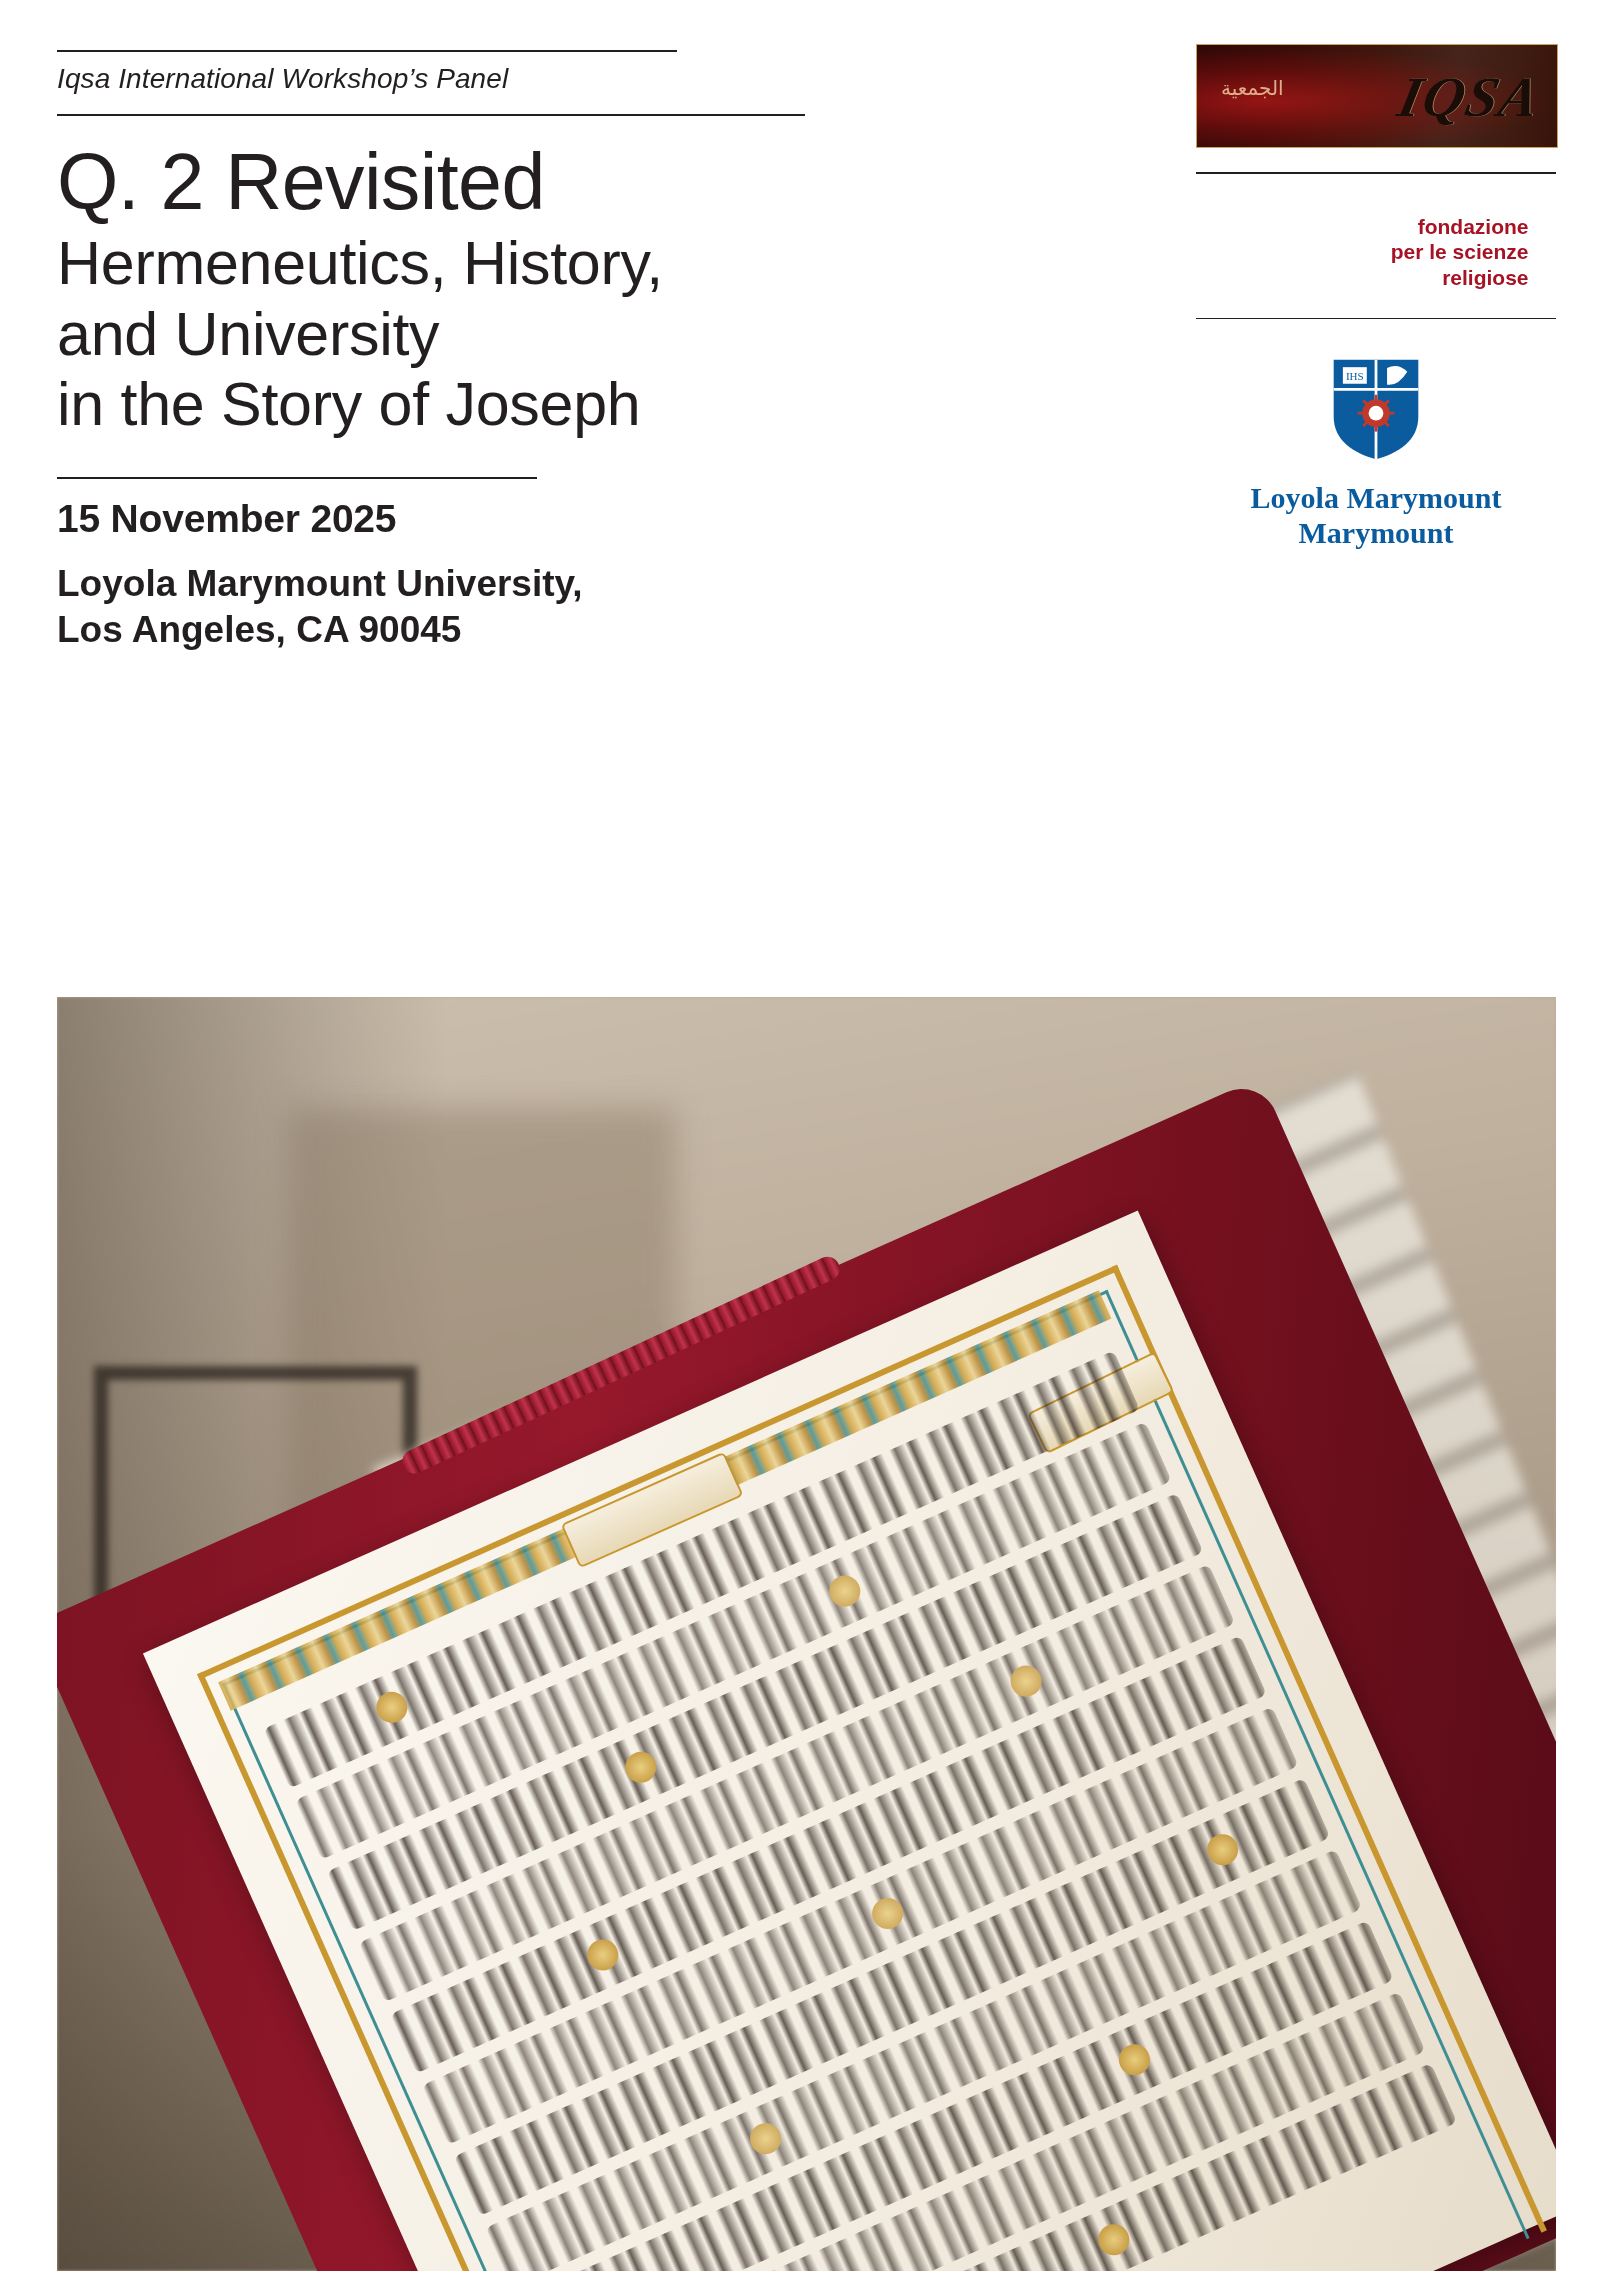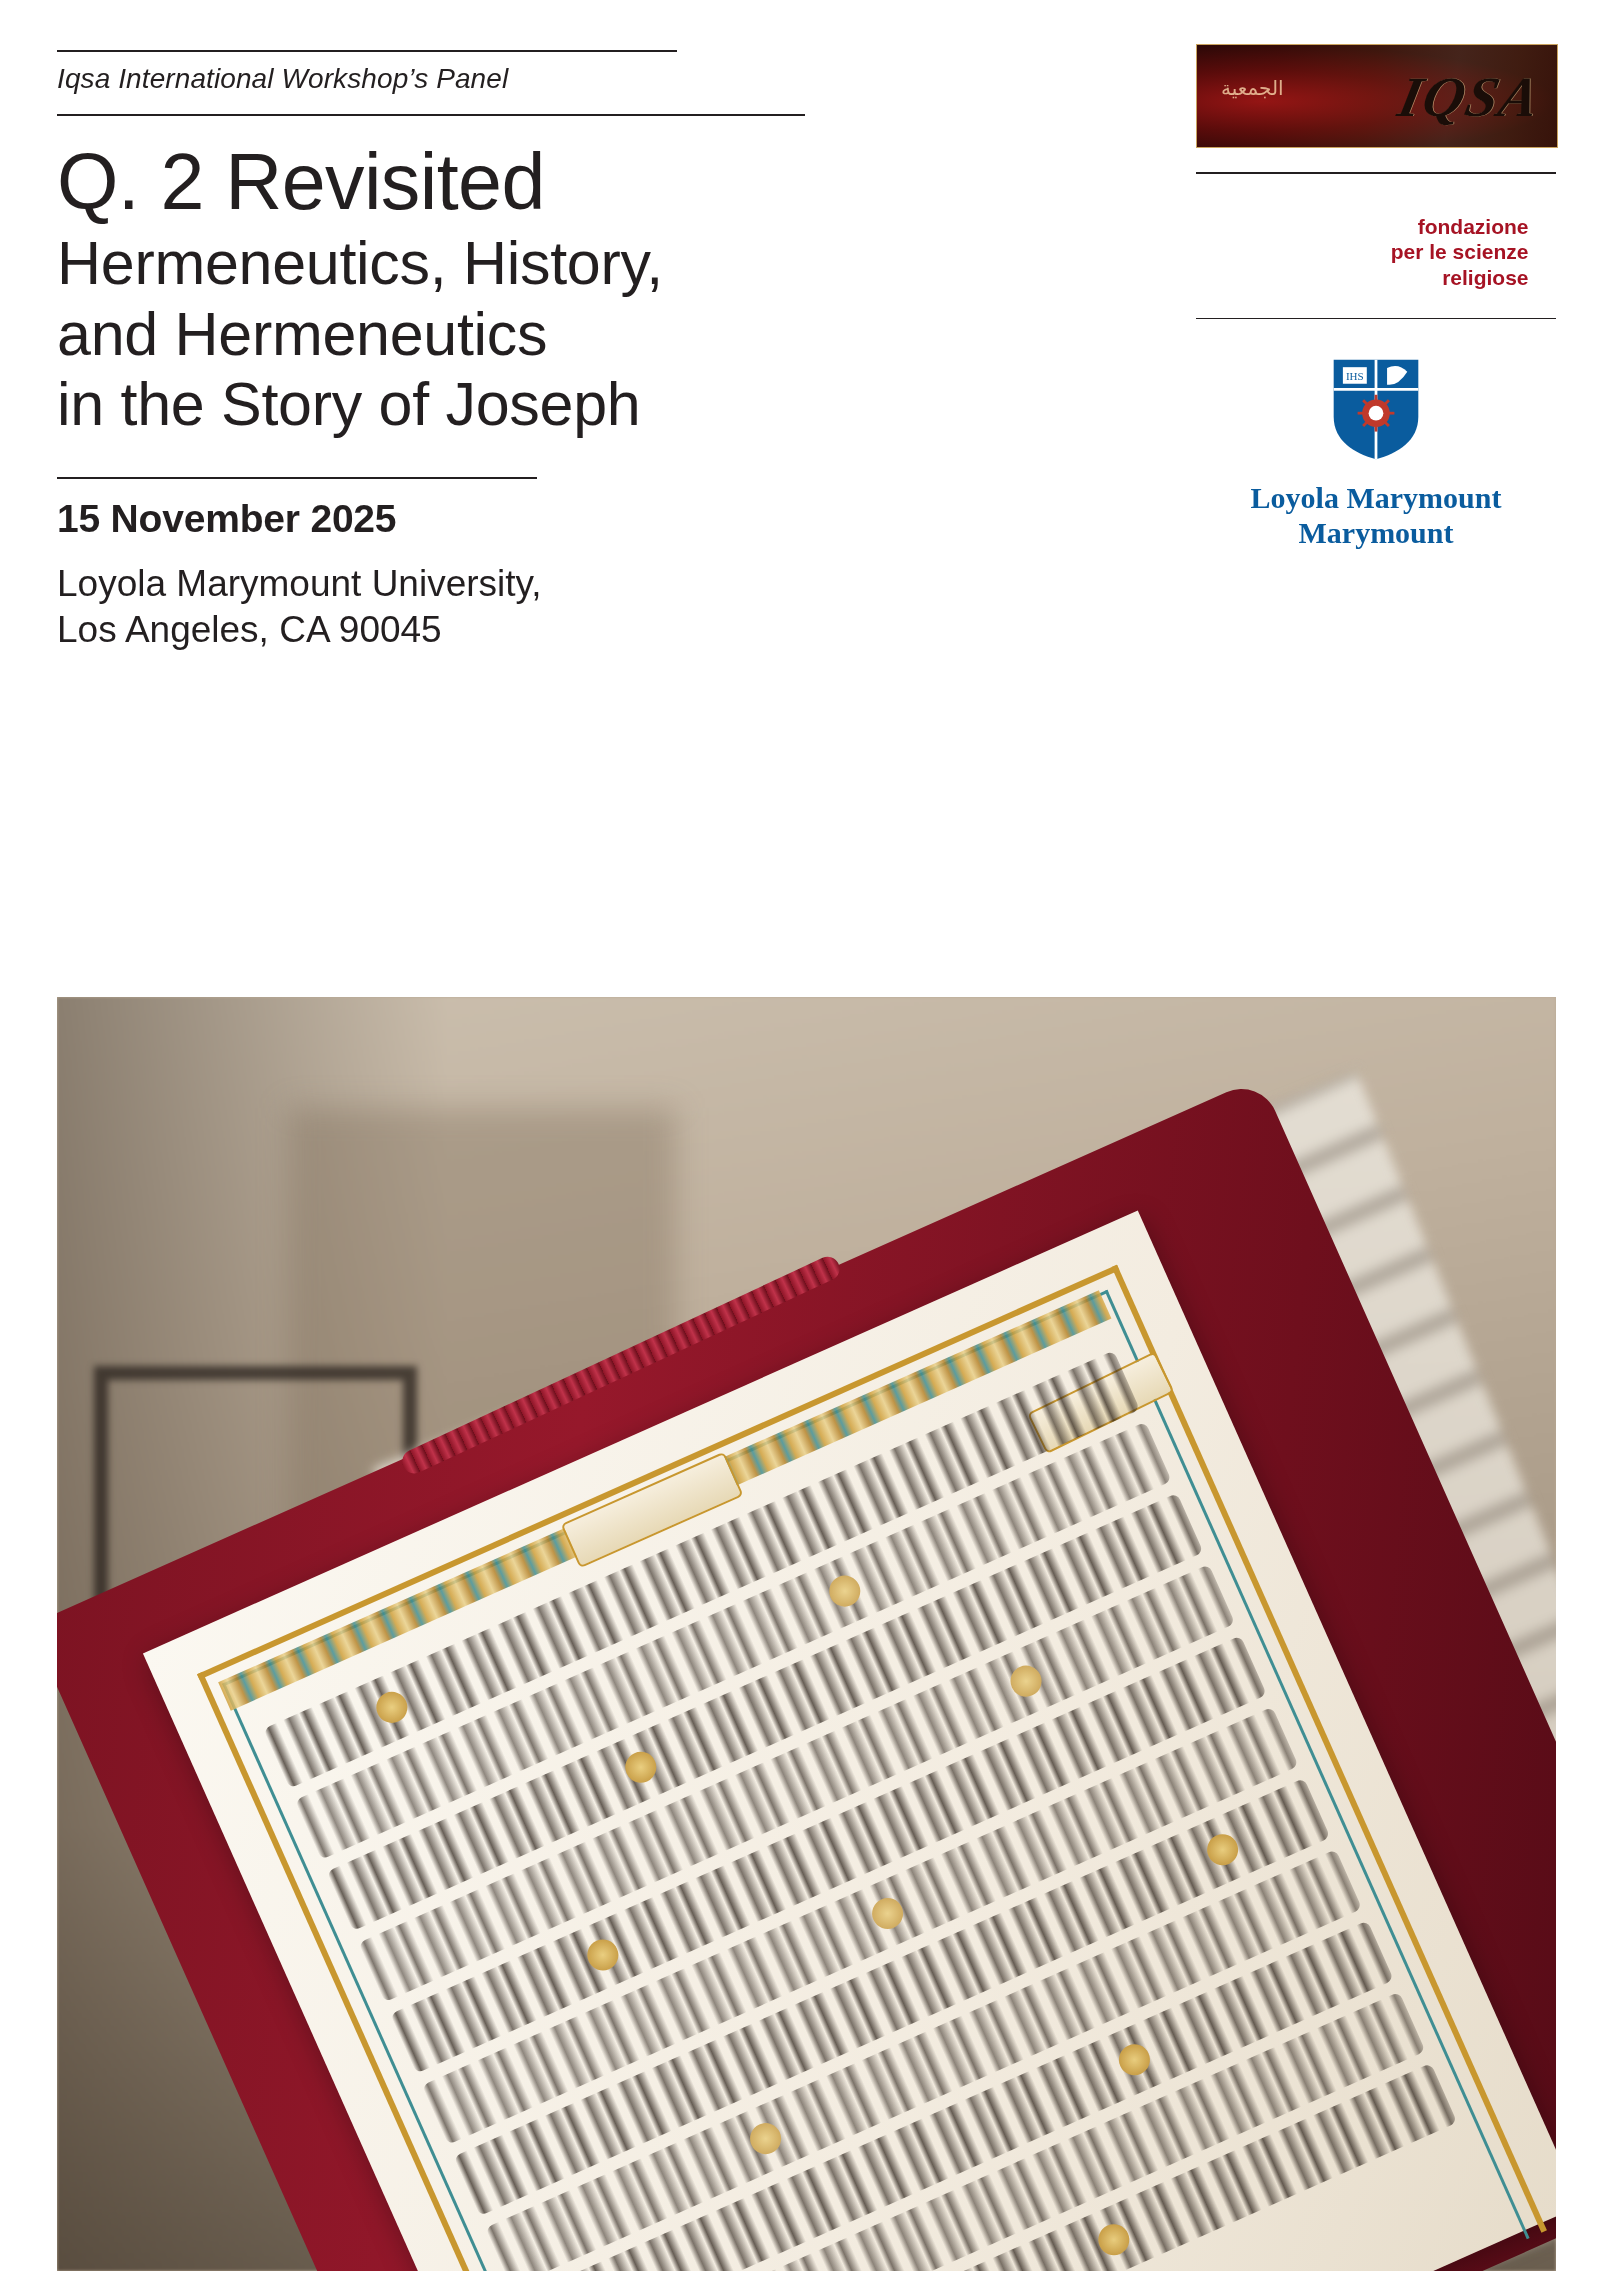--- a/index.html
+++ b/index.html
@@ -75,21 +75,21 @@
     margin: 37px 0 18.5px 0;
   }
   .date {
     font-size: 39px;
     font-weight: 700;
     letter-spacing: -0.2px;
     margin-bottom: 20px;
   }
   .venue {
     font-size: 37px;
-    font-weight: 400;
+    font-weight: 700;
     line-height: 1.22;
   }
   .venue span { display: block; }
 
   
   .right-col {
     position: absolute;
     right: 57px;
     top: 44px;
     width: 360px;
@@ -409,21 +409,21 @@
     <div class="eyebrow-rule-top"></div>
 
     <div class="eyebrow">Iqsa International Workshop’s Panel</div>
 
     <div class="eyebrow-rule-bottom"></div>
 
     <h1 class="title-main">Q. 2 Revisited</h1>
 
     <div class="title-sub">
       <span>Hermeneutics, History,</span>
-      <span>and Hermeneutics</span>
+      <span>and University</span>
       <span>in the Story of Joseph</span>
     </div>
 
     <div class="date-rule"></div>
 
     <div class="date">15 November 2025</div>
 
     <div class="venue">
       <span>Loyola Marymount University,</span>
       <span>Los Angeles, CA 90045</span>

